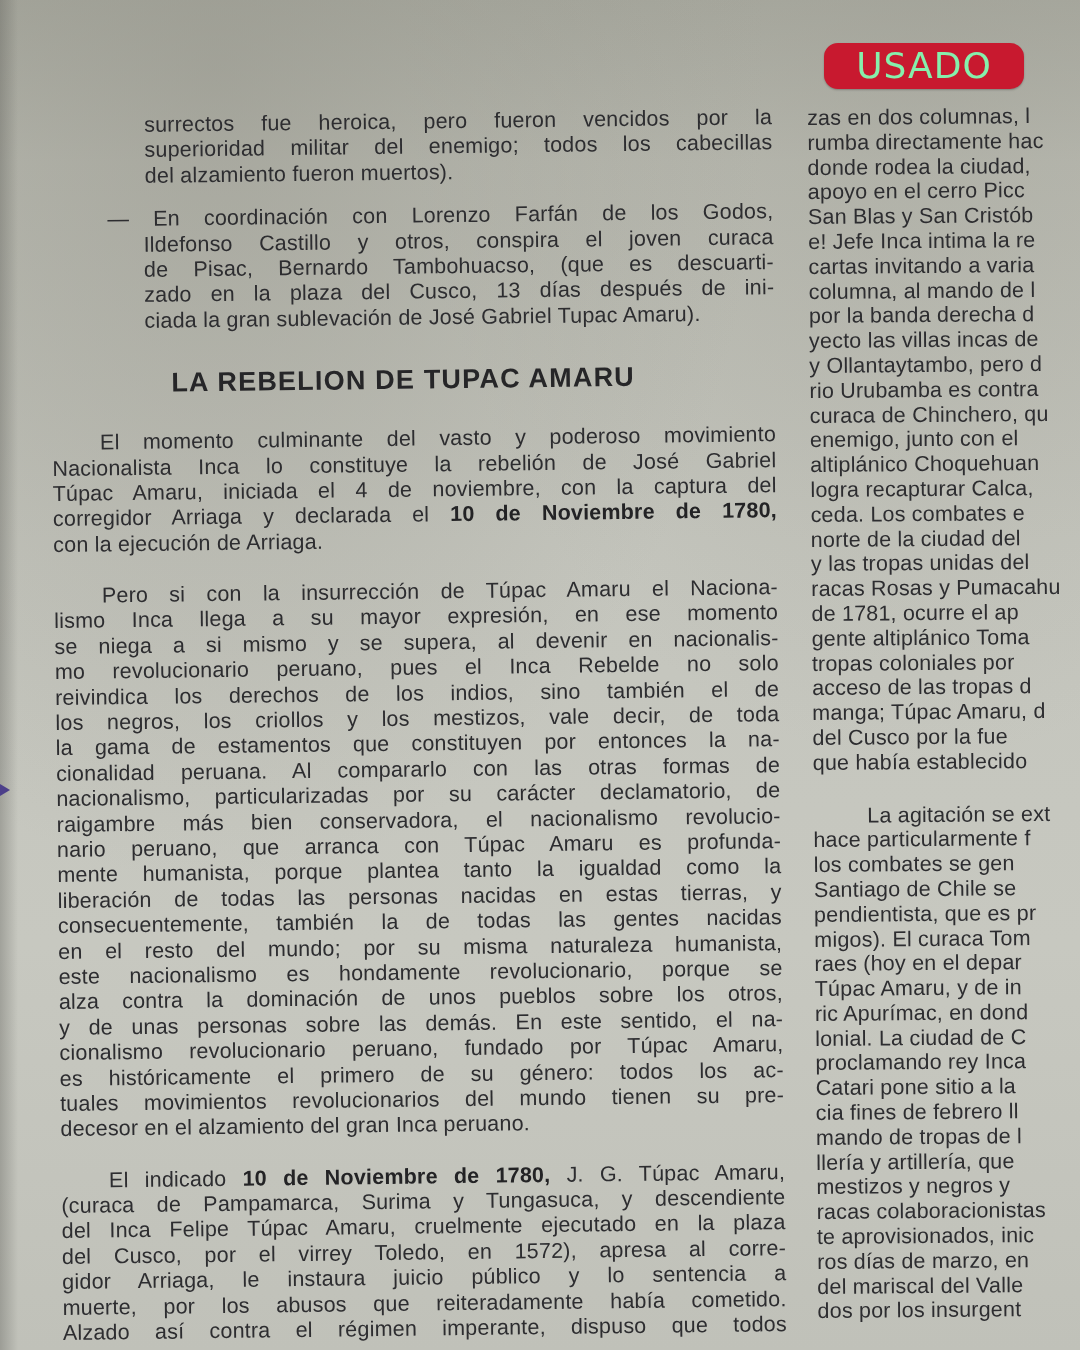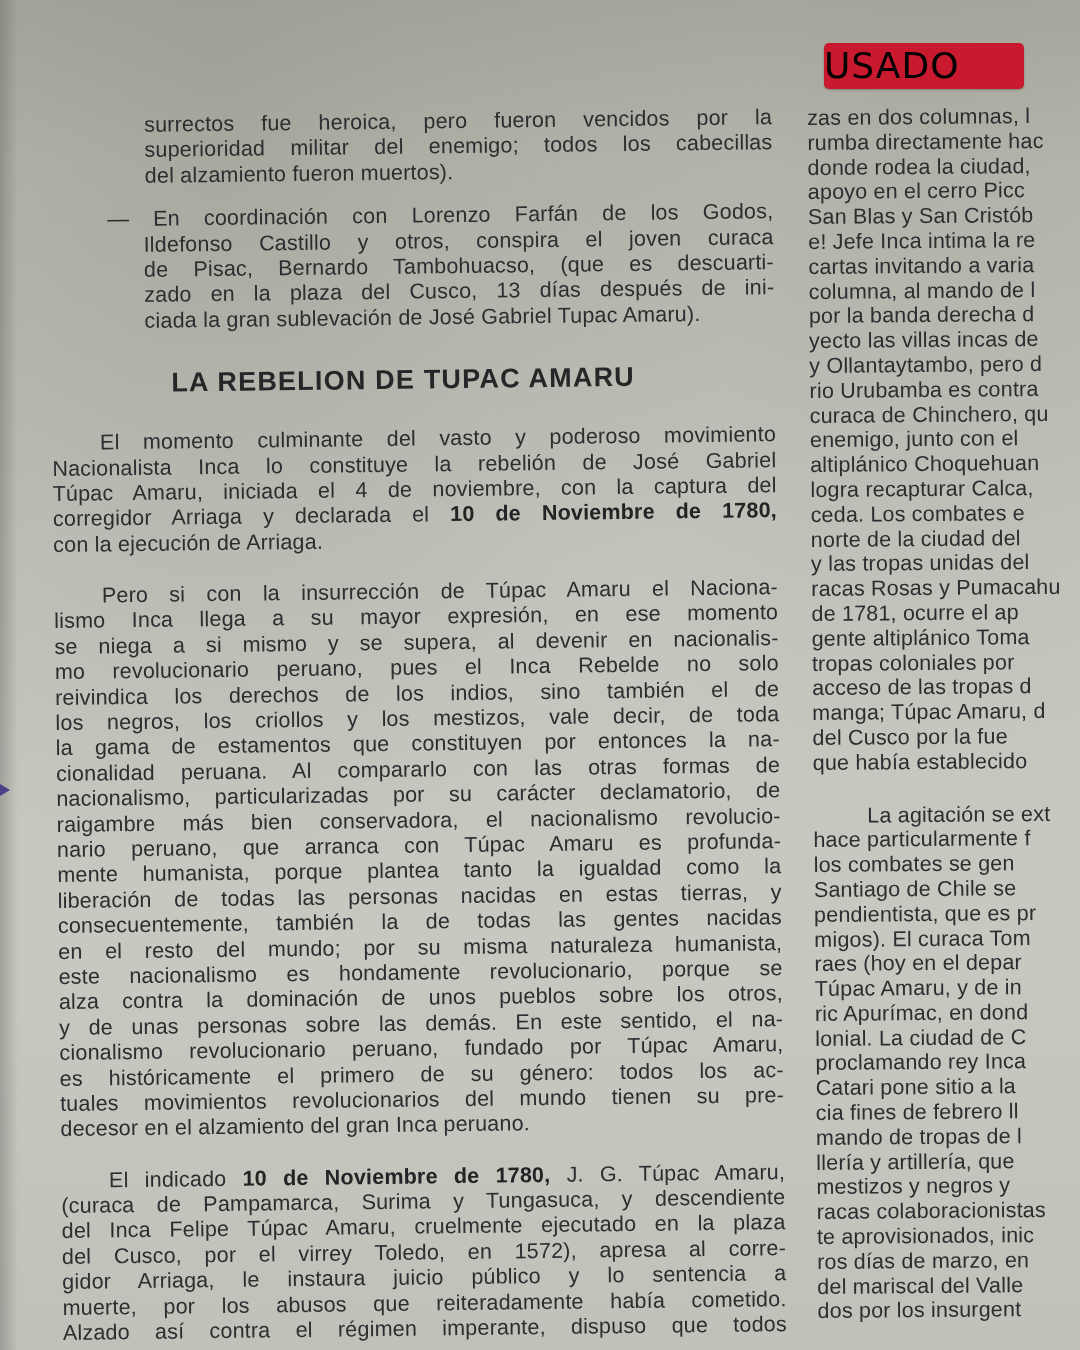--- a/index.html
+++ b/index.html
@@ -29,25 +29,26 @@
     width: 18px;
     background: linear-gradient(90deg, rgba(90,90,85,0.35), rgba(90,90,85,0));
   }
   .badge {
     position: absolute;
     left: 824px;
     top: 43px;
     width: 200px;
     height: 46px;
     background: #c8192f;
-    border-radius: 5px;
-    color: #000000;
+    border-radius: 14px;
+    color: #86efac;
     font-family: "DejaVu Sans", sans-serif;
     font-size: 36px;
     line-height: 46px;
+    text-align: center;
     letter-spacing: 1px;
     box-shadow: 0 1px 2px rgba(0,0,0,0.25);
   }
   .col {
     position: absolute;
     font-size: 21.5px;
     line-height: 25.4px;
     color: #2d2d30;
     letter-spacing: 0.2px;
   }

